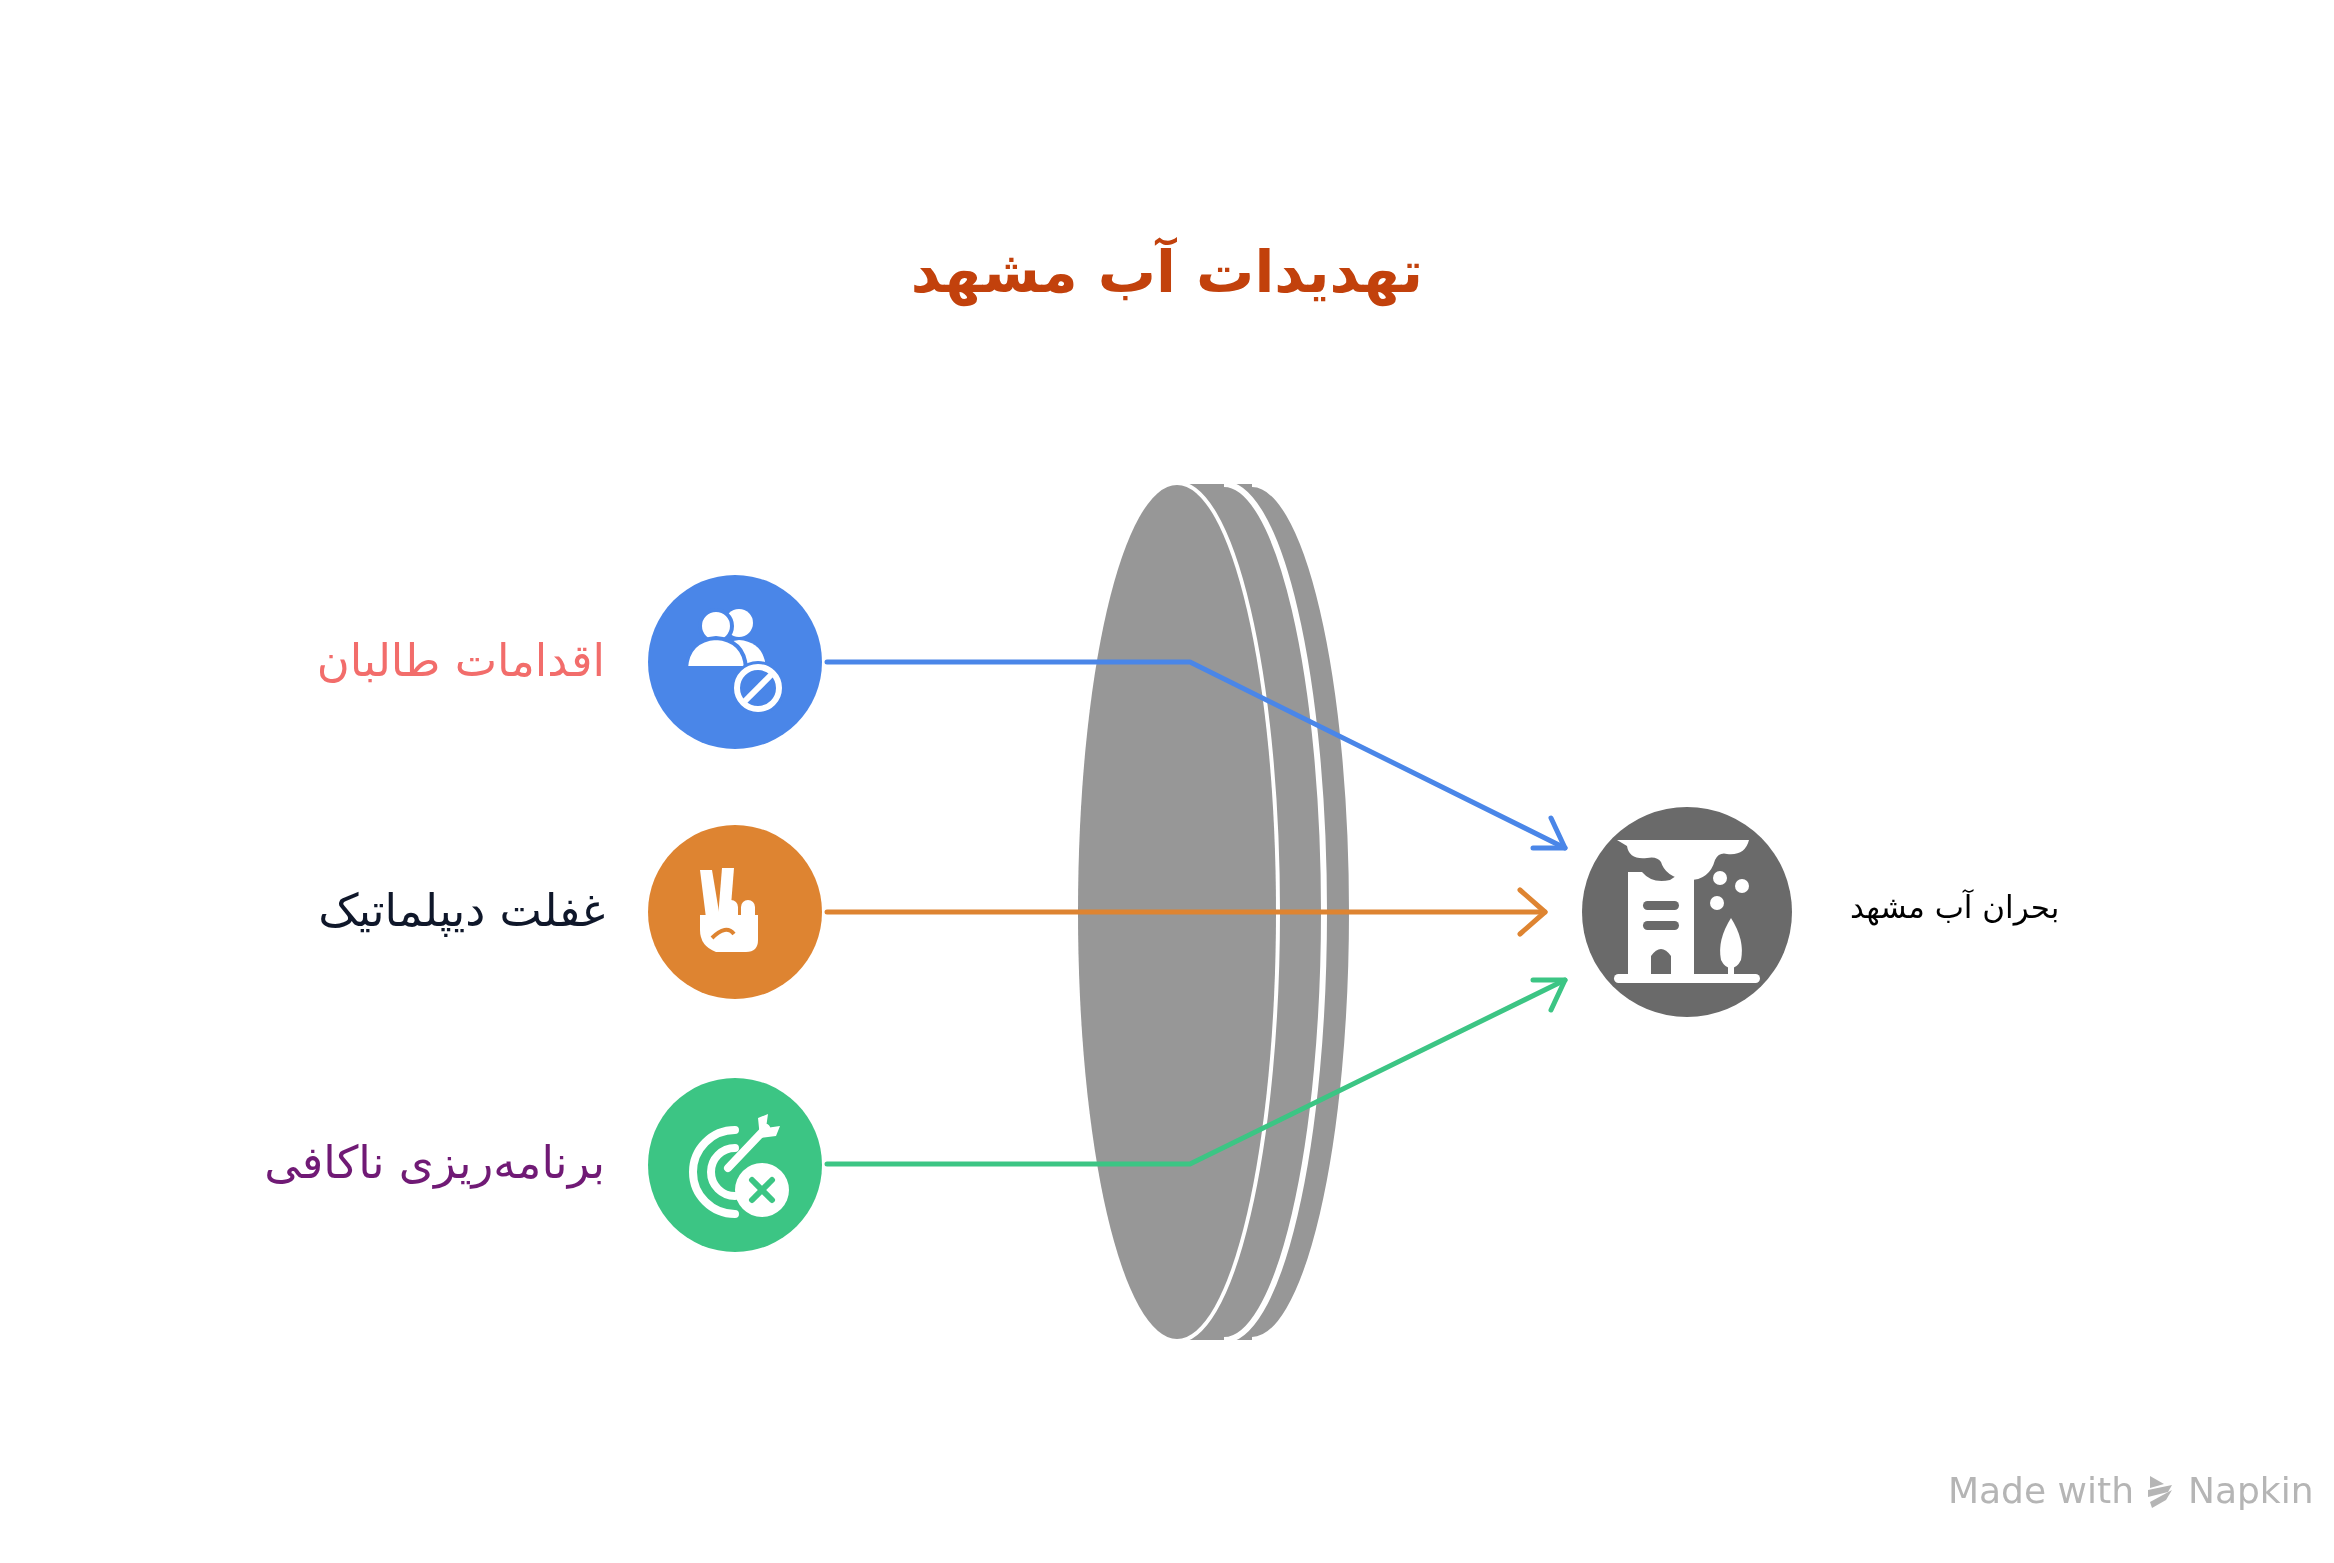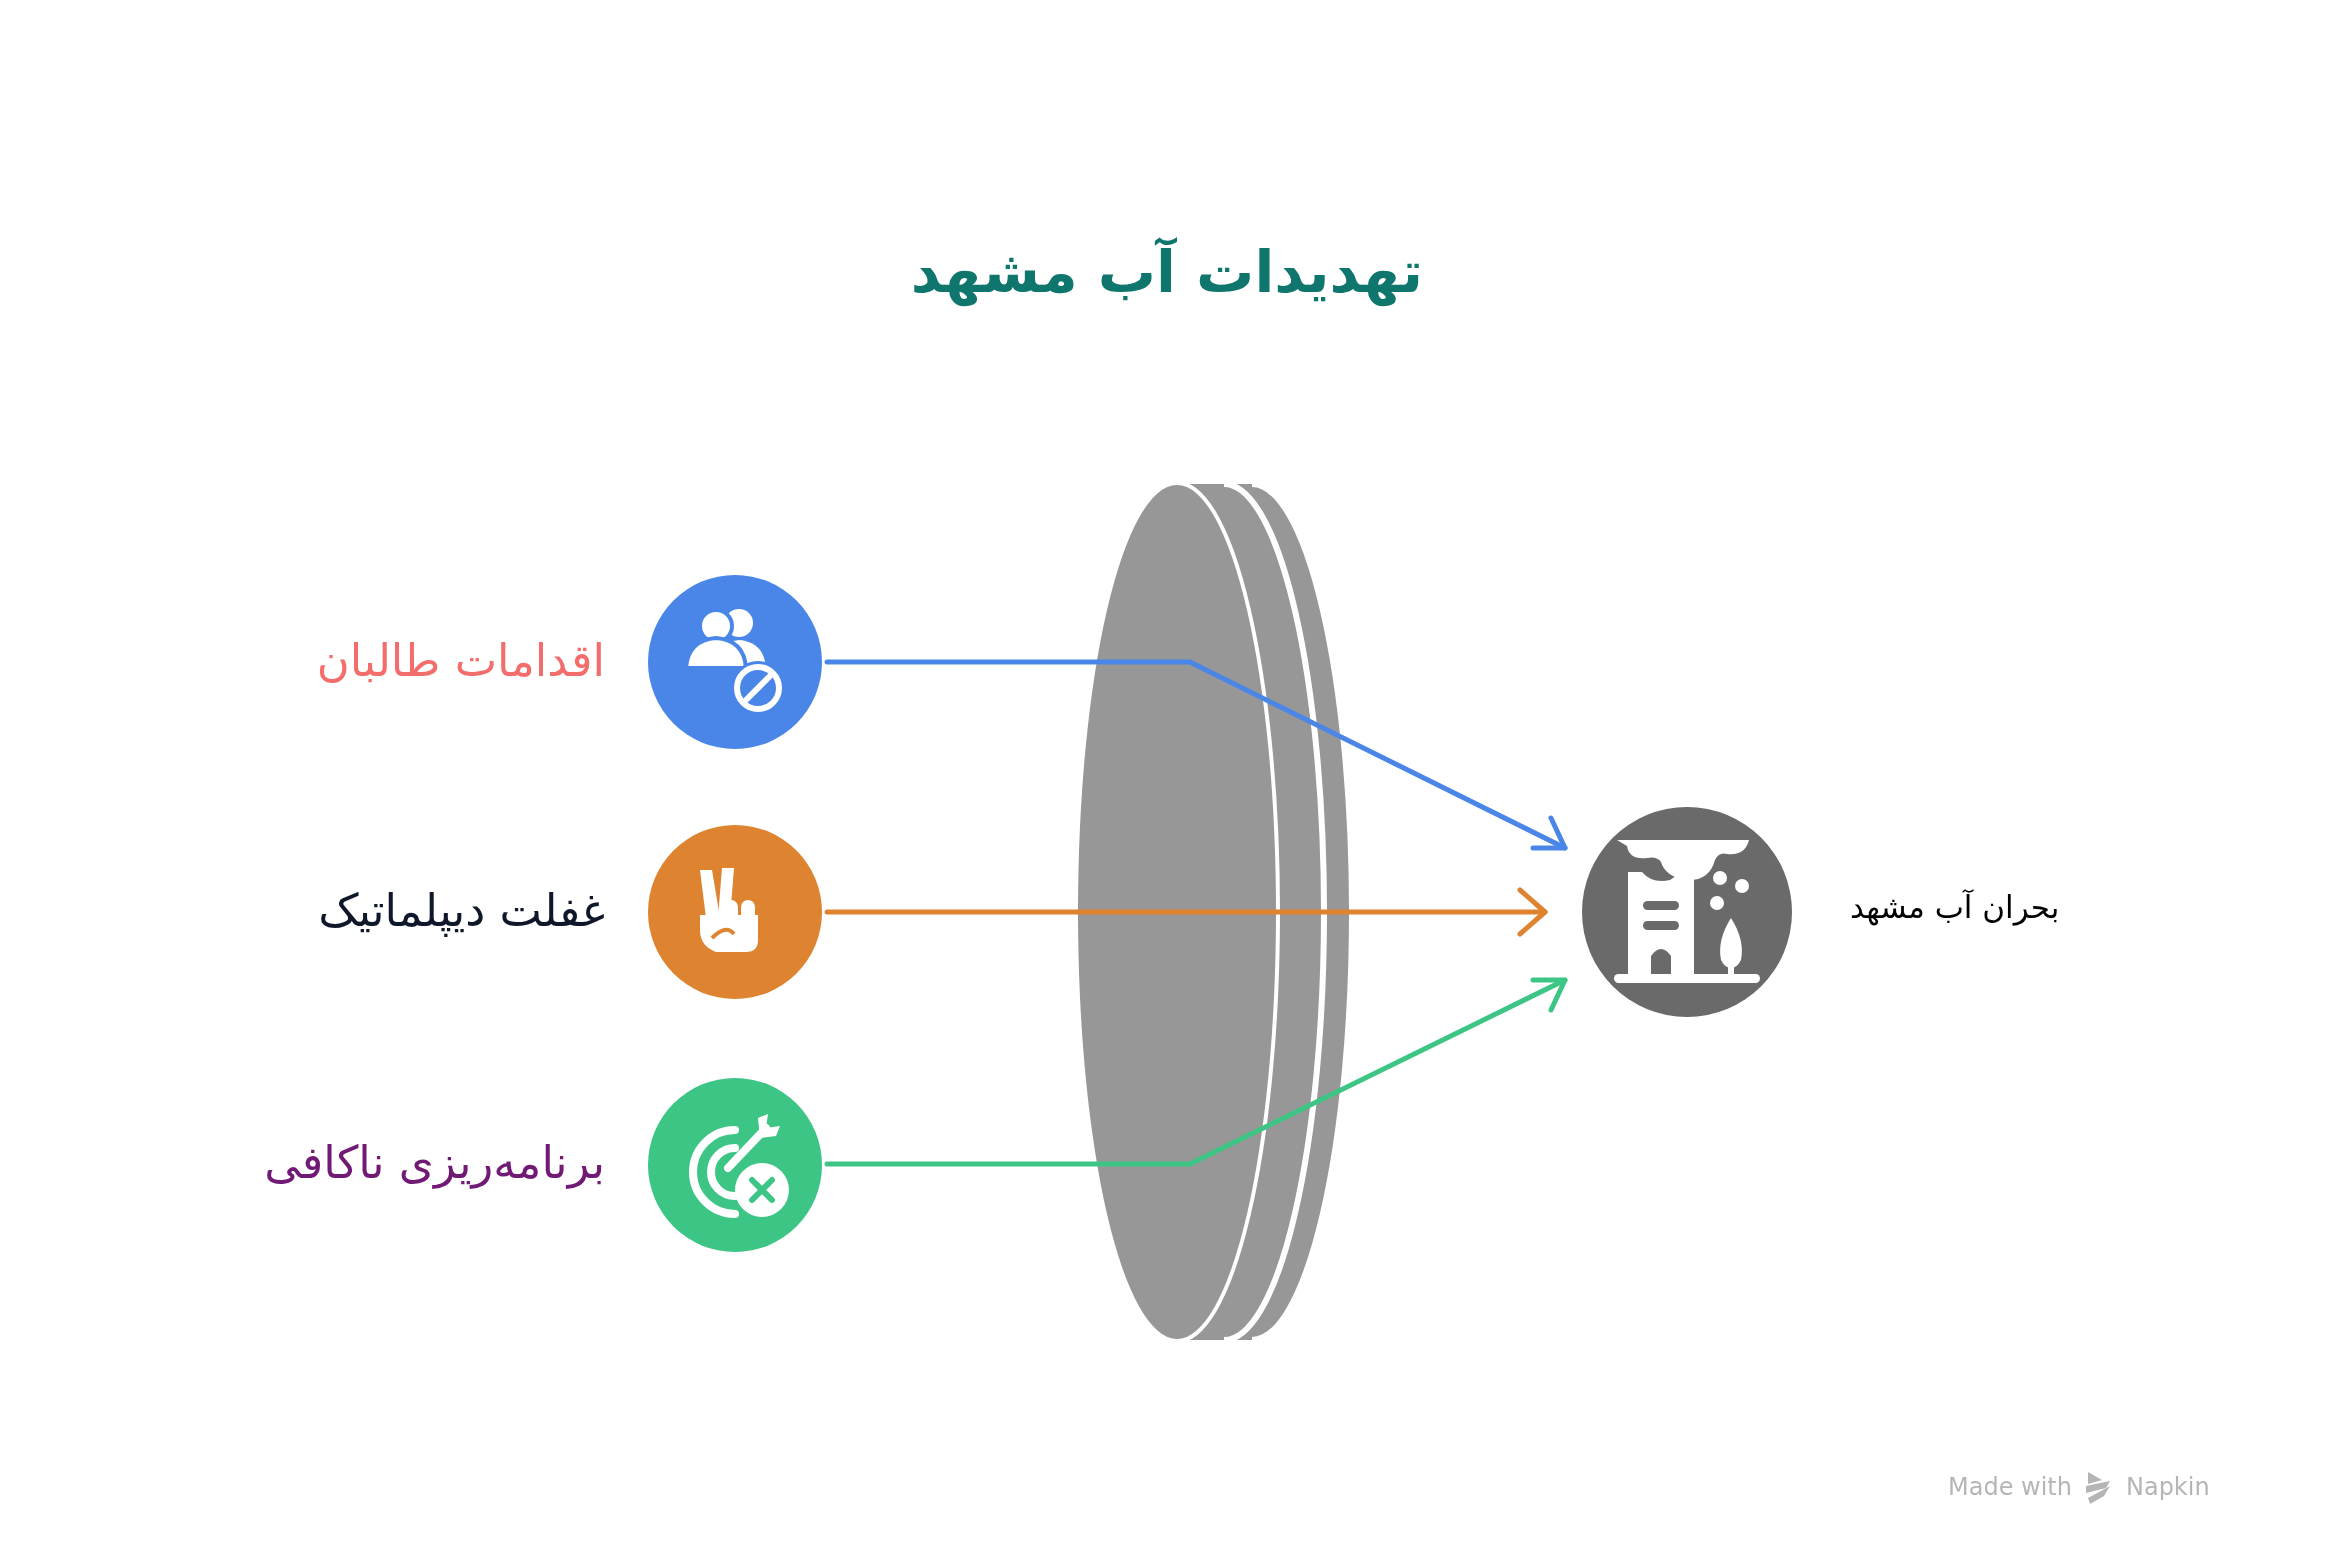--- a/index.html
+++ b/index.html
@@ -1,21 +1,21 @@
 <!DOCTYPE html>
 <html><head>
 <meta charset="utf-8">
 <style>
   html, body { margin:0; padding:0; background:#ffffff; }
   body { width:2334px; height:1563px; position:relative; overflow:hidden; font-family:"DejaVu Sans", sans-serif; }
   #canvas { position:absolute; left:0; top:0; width:2334px; height:1563px; }
-  .title { position:absolute; left:0; width:2334px; top:238px; text-align:center; font-size:58px; font-weight:bold; color:#0f766e; direction:rtl; font-family:"DejaVu Sans", sans-serif; }
+  .title { position:absolute; left:0; width:2334px; top:238px; text-align:center; font-size:58px; font-weight:bold; color:#c2410c; direction:rtl; font-family:"DejaVu Sans", sans-serif; }
   .cause-label { position:absolute; right:calc(2334px - 605px); font-size:45px; direction:rtl; white-space:nowrap; font-family:"DejaVu Sans", sans-serif; line-height:1; }
   .effect-label { position:absolute; left:1850px; top:892px; font-size:31px; color:#000; direction:rtl; white-space:nowrap; font-family:"DejaVu Sans", sans-serif; line-height:1; }
-  .watermark { position:absolute; left:1948px; top:1470px; font-size:24px; color:#b5b5b5; font-family:"DejaVu Sans", sans-serif; display:flex; align-items:center; gap:12px;justify-content:space-between; }
+  .watermark { position:absolute; left:1948px; top:1470px; font-size:36px; color:#b5b5b5; font-family:"DejaVu Sans", sans-serif; display:flex; align-items:center; gap:12px;justify-content:space-between; }
   .watermark svg { display:block; }
 </style>
 </head>
 <body>
 
 <svg id="canvas" viewBox="0 0 2334 1563" xmlns="http://www.w3.org/2000/svg">
 
   <g>
     <ellipse cx="1252" cy="912" rx="100" ry="428" fill="#979797" stroke="#ffffff" stroke-width="6"></ellipse>
     <rect x="1177" y="484" width="75" height="856" fill="#979797"></rect>

